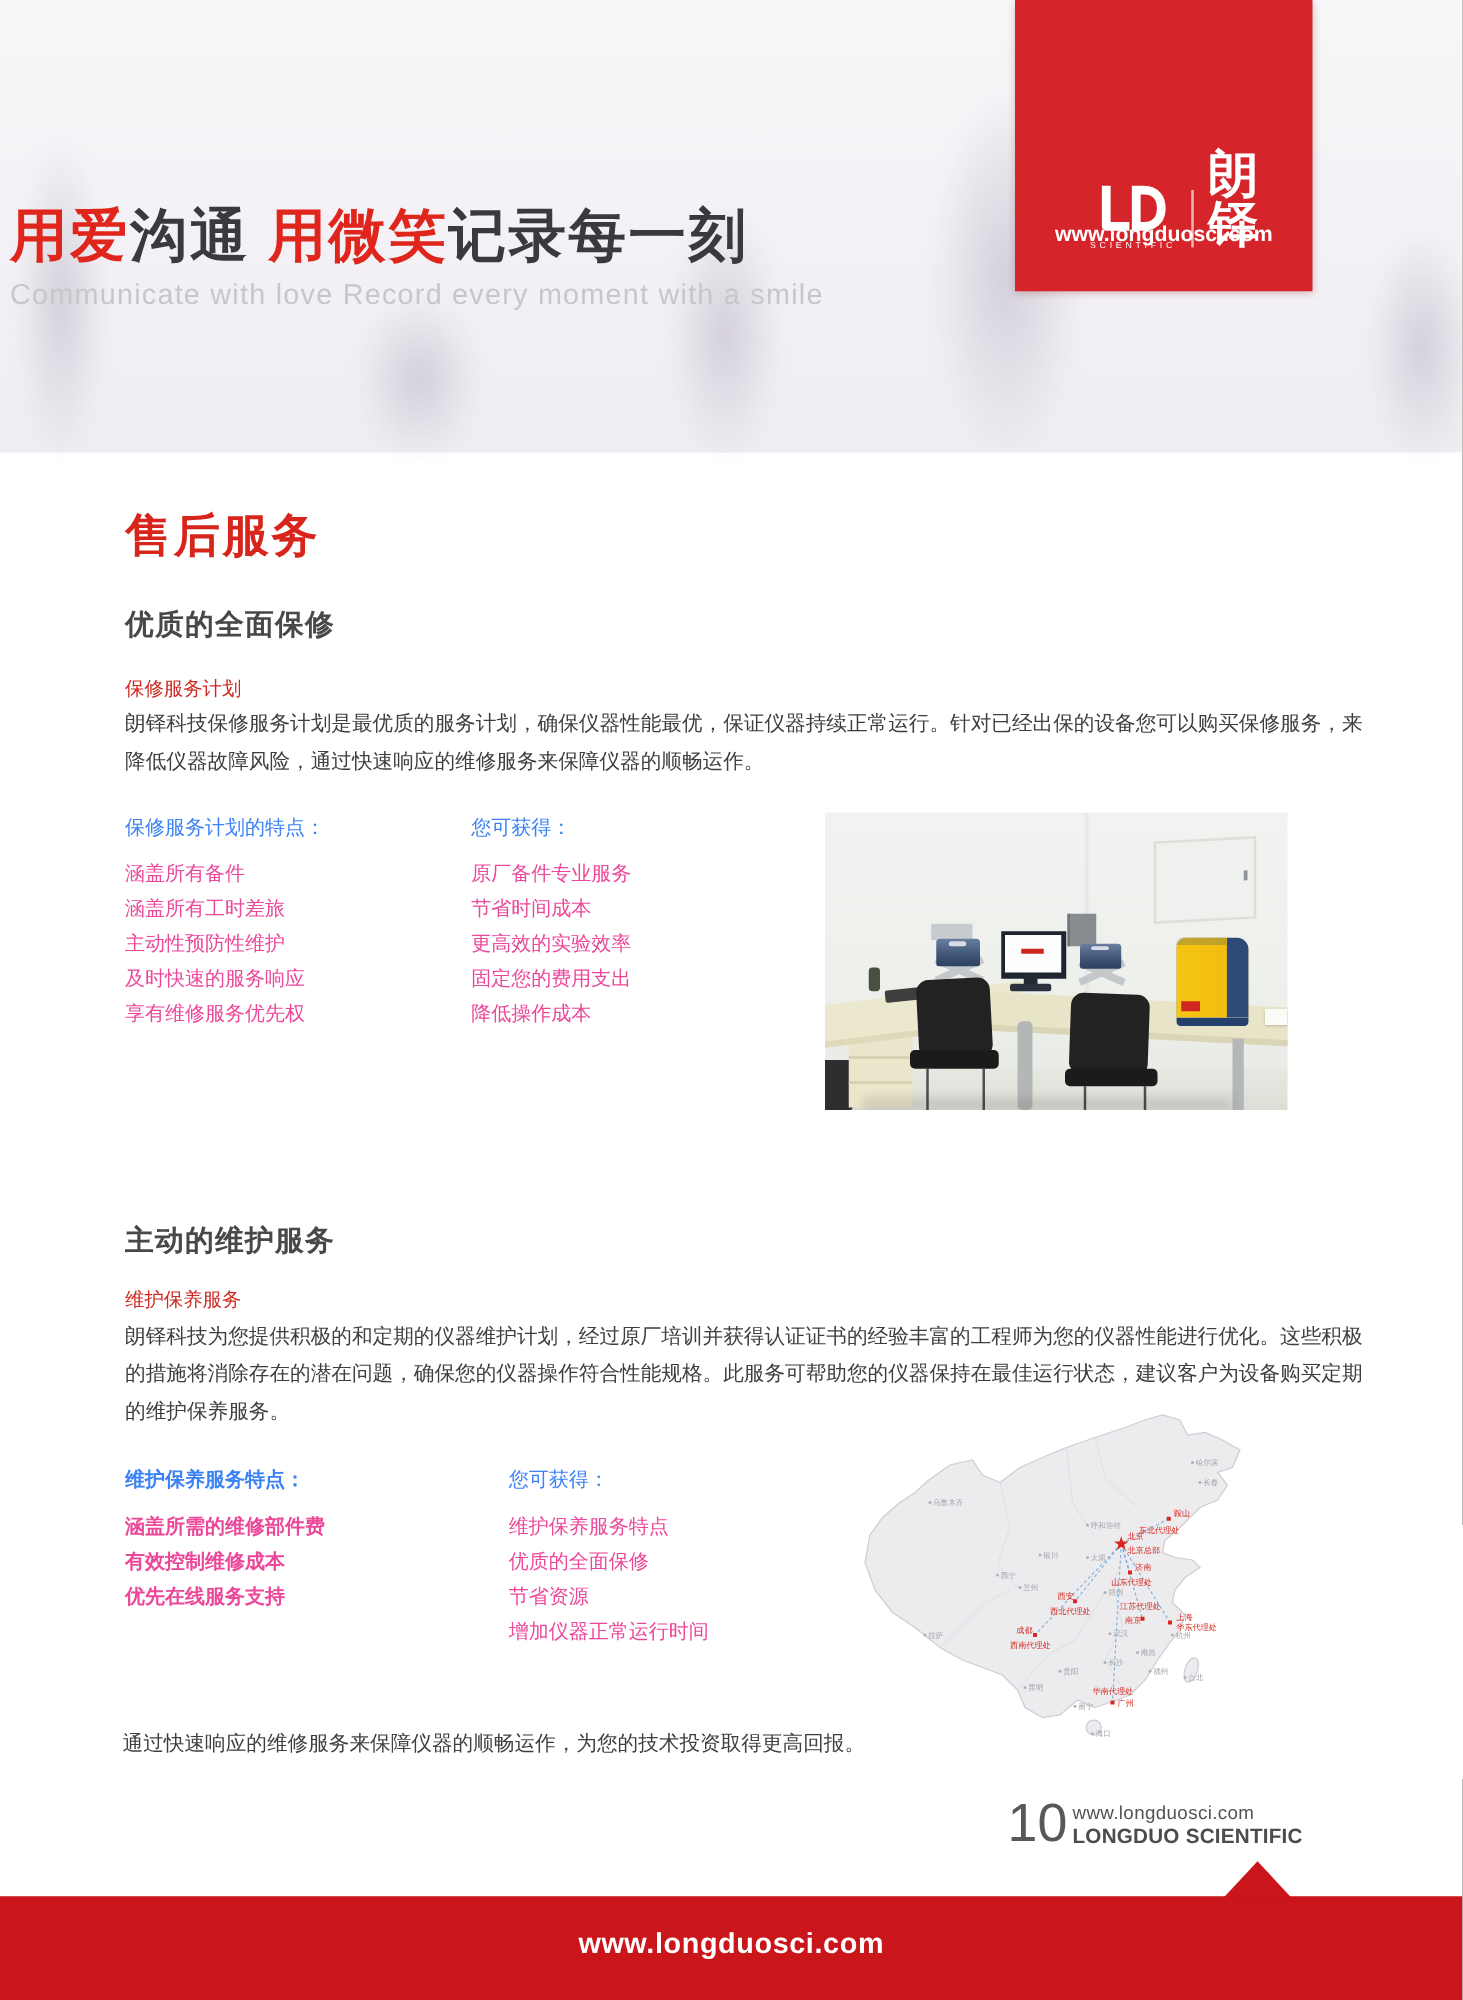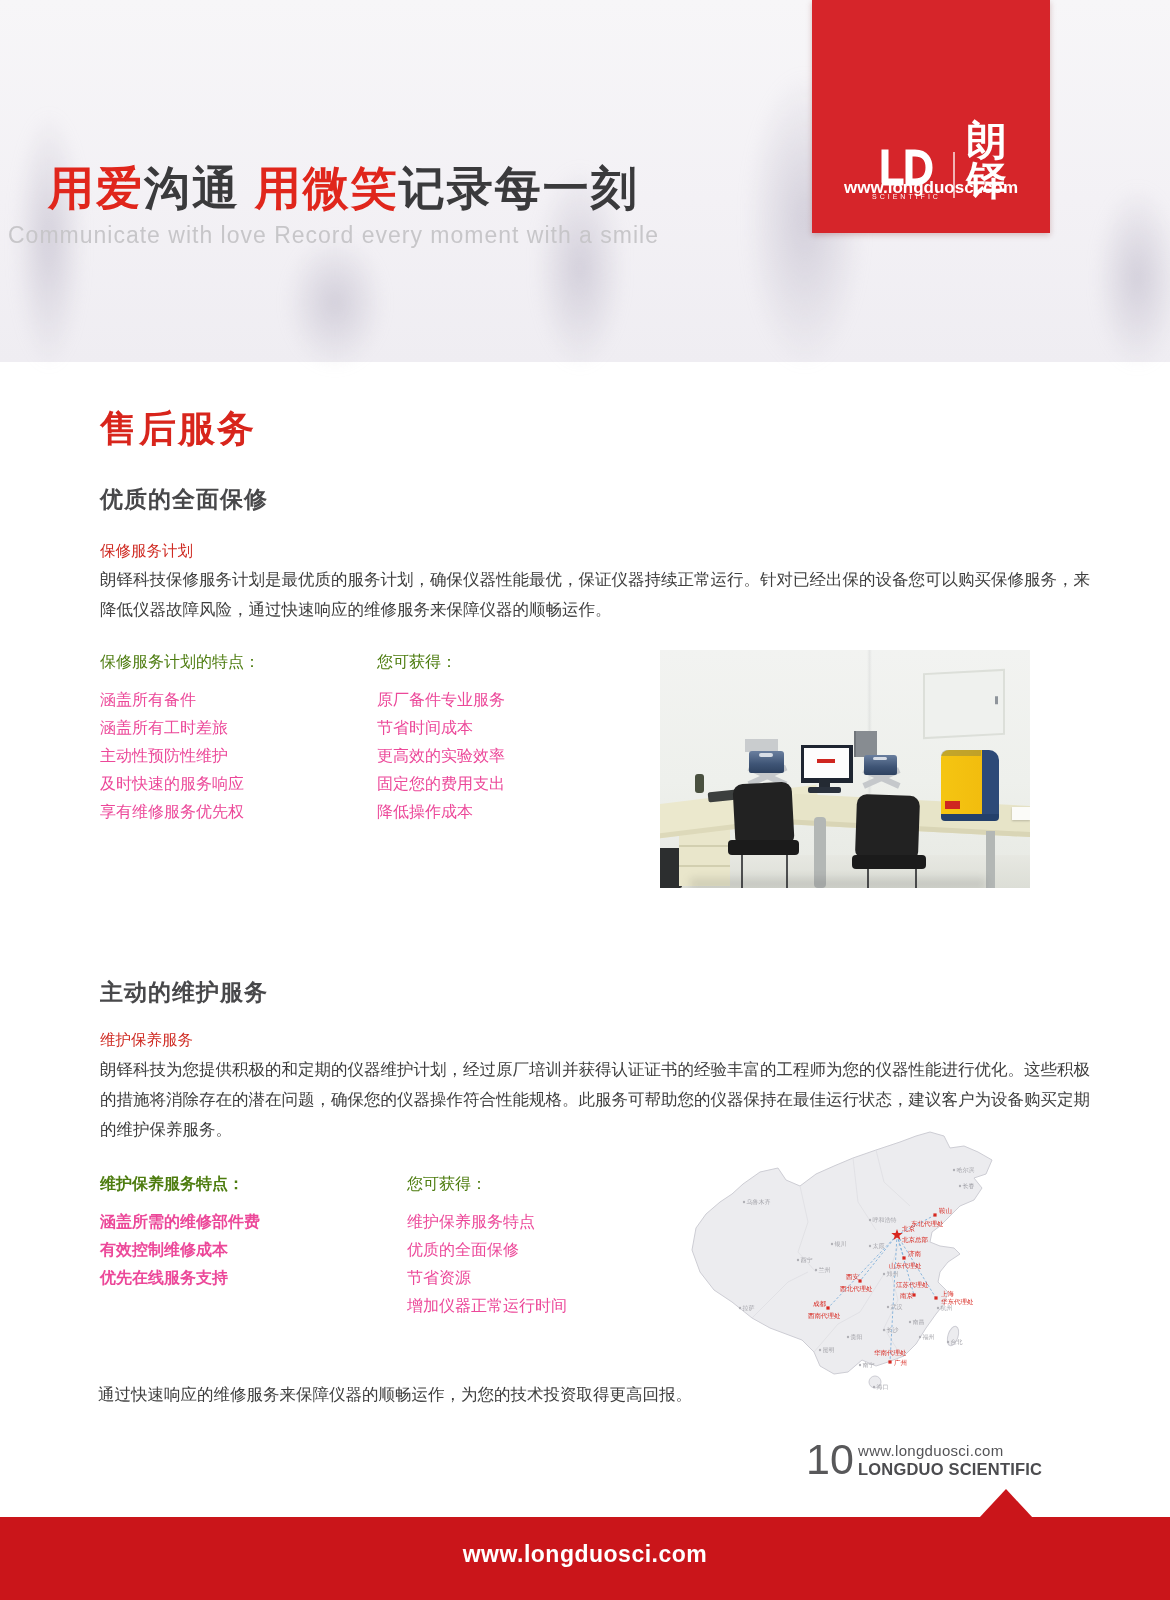--- a/index.html
+++ b/index.html
@@ -10,21 +10,21 @@
   .header{position:absolute;left:0;top:0;width:1170px;height:362px;
           background:linear-gradient(180deg,#f7f6f8 0%,#f3f1f5 55%,#efedf2 100%);}
   .streak{position:absolute;background:radial-gradient(ellipse at center,rgba(186,181,198,.55),rgba(186,181,198,0) 70%);
           filter:blur(7px);}
   .s1{left:14px;top:110px;width:70px;height:260px;}
   .s2{left:285px;top:235px;width:100px;height:135px;}
   .s3{left:535px;top:165px;width:90px;height:205px;}
   .s4{left:745px;top:70px;width:120px;height:300px;}
   .s5{left:1095px;top:185px;width:85px;height:185px;}
   .tagline{position:absolute;left:8px;top:158px;font-size:46px;font-weight:bold;color:#3a3a3c;
-           letter-spacing:2px;white-space:nowrap;margin-left:40px;}
+           letter-spacing:2px;white-space:nowrap;}
   .tagline .red{color:#e0261c;}
   .subtitle{position:absolute;left:8px;top:222px;font-size:23px;color:#c7c6c9;letter-spacing:1px;white-space:nowrap;}
 
   .logobox{position:absolute;left:812px;top:0;width:238px;height:233px;background:#d6252a;z-index:5;
            box-shadow:0 2px 6px rgba(120,20,20,.25);}
   .logo-row{position:absolute;left:12px;right:0;top:120px;display:flex;justify-content:center;align-items:flex-end;gap:12px;color:#fff;padding-left:48px;}
   .ld-block{text-align:center;line-height:1;}
   .ld-sci{font-size:7px;letter-spacing:3px;color:#fff;margin-top:3px;}
   .logo-div{width:2px;height:46px;background:rgba(255,255,255,.65);margin-bottom:2px;}
   .logo-cn{font-size:40px;font-weight:bold;line-height:1;letter-spacing:3px;}
@@ -34,21 +34,21 @@
   .h1{position:absolute;left:100px;top:404px;font-size:37px;font-weight:bold;color:#d8251c;letter-spacing:2px;}
   .h2{position:absolute;font-size:23px;font-weight:bold;color:#48484a;letter-spacing:1px;}
   .h2a{left:100px;top:484px;}
   .h2b{left:100px;top:977px;}
   .subred{position:absolute;font-size:15.5px;color:#cf2a22;}
   .subred1{left:100px;top:541px;}
   .subred2{left:100px;top:1030px;}
   .para{position:absolute;left:100px;width:990px;font-size:16.5px;line-height:30px;color:#3e3e3e;text-align:justify;}
   .para1{top:564px;}
   .para2{top:1054px;}
-  .list-title{font-size:16px;color:#4d7c0f;margin-bottom:13px;}
+  .list-title{font-size:16px;color:#3b82f6;margin-bottom:13px;}
   .li{font-size:16px;color:#ec4899;line-height:28px;}
   .listblock{position:absolute;}
   .feat1{left:100px;top:652px;}
   .gain1{left:377px;top:652px;}
   .feat2{left:100px;top:1174px;font-weight:bold;}
   .gain2{left:407px;top:1174px;}
   .caption{position:absolute;font-size:16.5px;color:#3e3e3e;white-space:nowrap;}
   .cap1{left:103px;top:869px;}
   .cap2{left:98px;top:1384px;}
 

